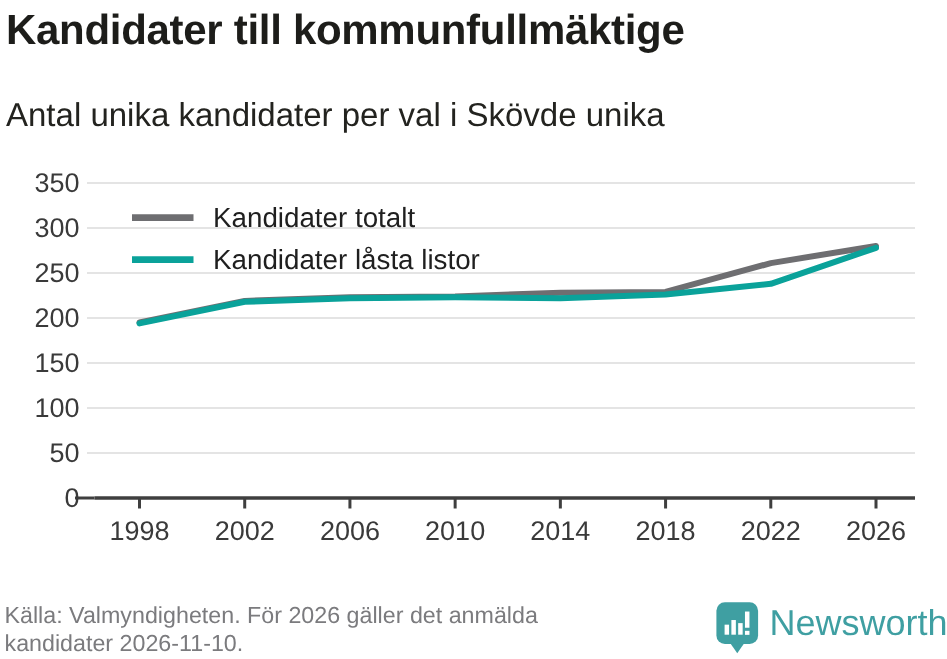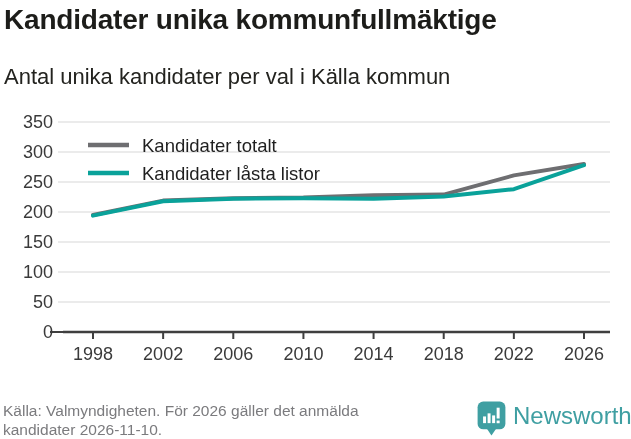--- a/index.html
+++ b/index.html
@@ -24,22 +24,22 @@
     position:absolute;left:477px;top:401px;height:38px;
     display:flex;align-items:flex-start;gap:7px;
   }
   .logo-word{
     font-size:24px;font-weight:500;color:#3f9fa2;line-height:30px;
   }
 </style>
 </head>
 <body>
 
-<div class="title">Kandidater unika kommunfullmäktige</div>
-<div class="subtitle">Antal unika kandidater per val i Källa kommun</div>
+<div class="title">Kandidater till kommunfullmäktige</div>
+<div class="subtitle">Antal unika kandidater per val i Skövde unika</div>
 
 <div id="chart"><svg width="631" height="265">
       <line x1="50" x2="63" y1="225" y2="225" stroke="#3f3f3f" stroke-width="2"></line>
       <text x="53" y="231" text-anchor="end" font-size="18" fill="#3a3a3a">0</text>
       <line x1="58" x2="610" y1="195" y2="195" stroke="#e4e4e4" stroke-width="1.3"></line>
       <text x="53" y="201" text-anchor="end" font-size="18" fill="#3a3a3a">50</text>
       <line x1="58" x2="610" y1="165" y2="165" stroke="#e4e4e4" stroke-width="1.3"></line>
       <text x="53" y="171" text-anchor="end" font-size="18" fill="#3a3a3a">100</text>
       <line x1="58" x2="610" y1="135" y2="135" stroke="#e4e4e4" stroke-width="1.3"></line>
       <text x="53" y="141" text-anchor="end" font-size="18" fill="#3a3a3a">150</text>

